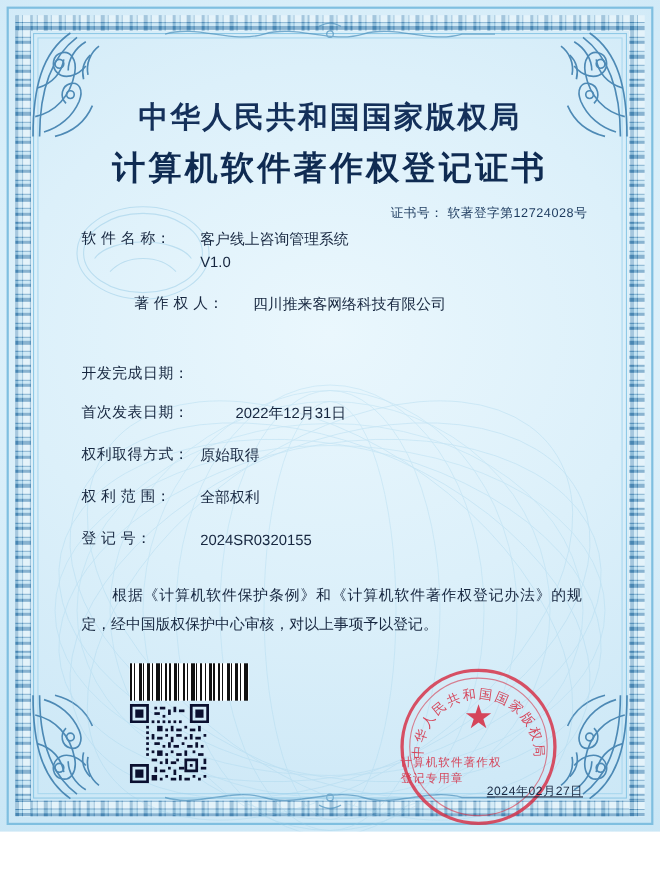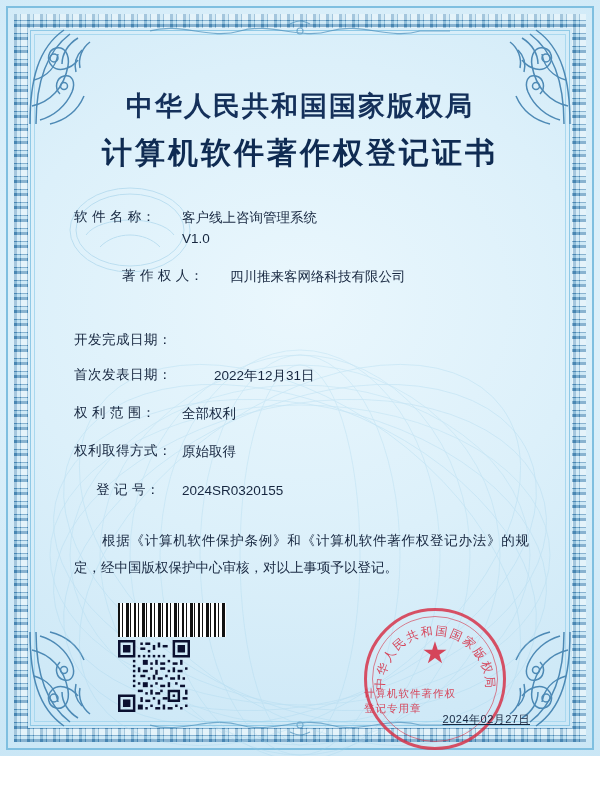--- a/index.html
+++ b/index.html
@@ -375,48 +375,49 @@
       <ellipse cx="70" cy="55" rx="60" ry="42"></ellipse>
       <ellipse cx="70" cy="55" rx="54" ry="36"></ellipse>
       <path d="M26 60 C40 40 100 40 114 60"></path>
       <path d="M40 72 C55 56 85 56 100 72"></path>
     </g>
   </svg>
 
   <div class="content">
     <div class="title-main">中华人民共和国国家版权局</div>
     <div class="title-sub">计算机软件著作权登记证书</div>
+    <div class="cert-no">证书号：  软著登字第12724028号</div>
 
     <div class="fields">
       <div class="field">
         <div class="lbl">软 件 名 称：</div>
         <div class="val">客户线上咨询管理系统
 V1.0</div>
       </div>
       <div class="field" style="margin-top:8px;margin-left:48px;">
         <div class="lbl">著 作 权 人：</div>
         <div class="val">四川推来客网络科技有限公司</div>
       </div>
       <div class="spacer-gap"></div>
       <div class="field" style="margin-top:10px;">
         <div class="lbl">开发完成日期：</div>
       </div>
       <div class="field" style="margin-top:7px;gap:32px;">
         <div class="lbl">首次发表日期：</div>
         <div class="val">2022年12月31日</div>
       </div>
       <div class="field" style="margin-top:7px;">
+        <div class="lbl">权利取得方式：</div>
+        <div class="val">原始取得</div>
+      </div>
+      <div class="field" style="margin-top:7px;">
         <div class="lbl">权 利 范 围：</div>
         <div class="val">全部权利</div>
       </div>
-      <div class="field" style="margin-top:7px;">
-        <div class="lbl">权利取得方式：</div>
-        <div class="val">原始取得</div>
-      </div>
-      <div class="field" style="margin-top:18px;text-align:center;">
+      <div class="field" style="margin-top:18px;">
         <div class="lbl">登 记 号：</div>
         <div class="val">2024SR0320155</div>
       </div>
     </div>
 
     <div class="paragraph">根据《计算机软件保护条例》和《计算机软件著作权登记办法》的规定，经中国版权保护中心审核，对以上事项予以登记。</div>
 
     <div class="barcode"></div>
 
     <svg class="qr" viewBox="0 0 29 29">

